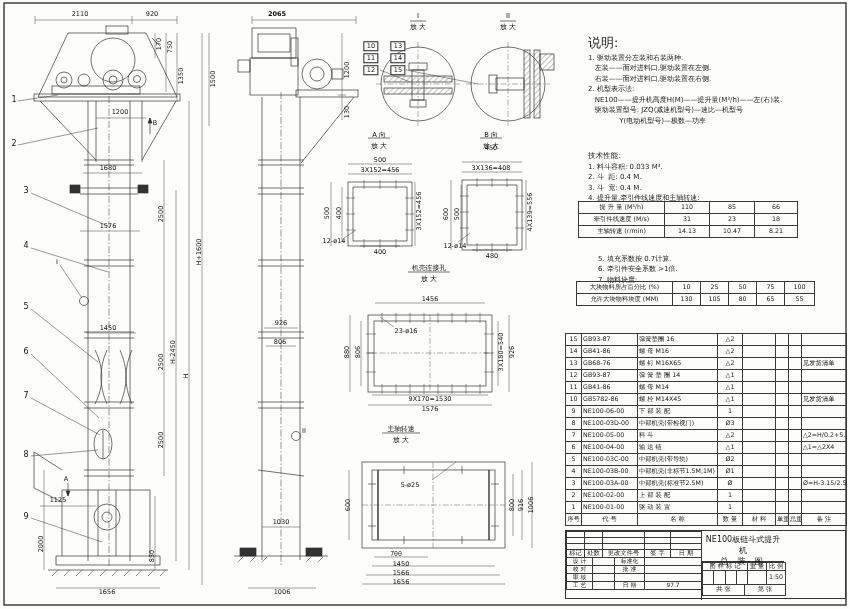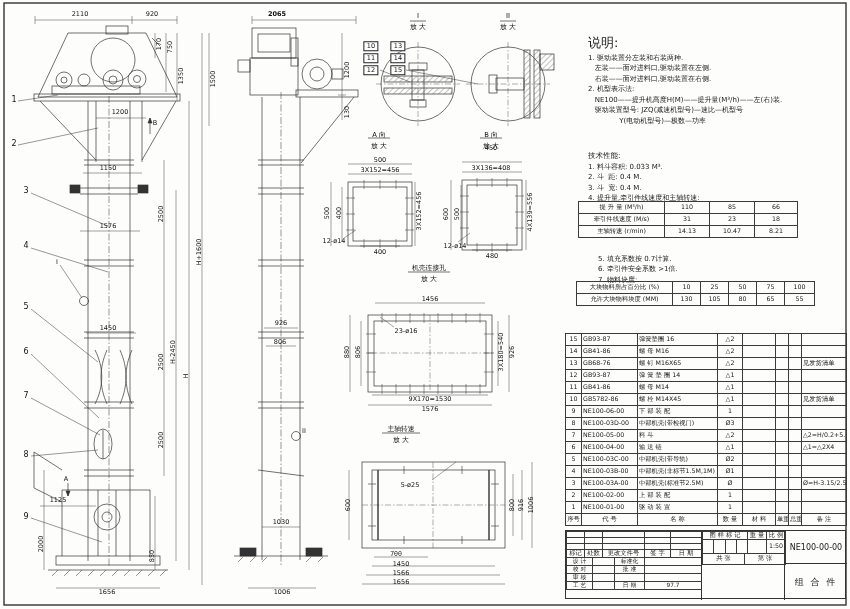--- a/index.html
+++ b/index.html
@@ -287,21 +287,21 @@
 
 <div id="anno">
     <span class="lbl" style="left: 80px; top: 14px;">2110</span>
     <span class="lbl" style="left: 152px; top: 14px;">920</span>
     <span class="lbl v" style="left: 159px; top: 44px;">170</span>
     <span class="lbl v" style="left: 170px; top: 47px;">750</span>
     <span class="lbl v" style="left: 181px; top: 76px;">1350</span>
     <span class="lbl v" style="left: 213px; top: 79px;">1500</span>
     <span class="lbl" style="left: 120px; top: 112px;">1200</span>
     <span class="lbl" style="left: 155px; top: 123px;">B</span>
-    <span class="lbl" style="left: 108px; top: 168px;">1150</span>
+    <span class="lbl" style="left: 108px; top: 168px;">1680</span>
     <span class="lbl" style="left: 108px; top: 226px;">1576</span>
     <span class="lbl v" style="left: 161px; top: 214px;">2500</span>
     <span class="lbl v" style="left: 161px; top: 362px;">2500</span>
     <span class="lbl v" style="left: 161px; top: 440px;">2500</span>
     <span class="lbl v" style="left: 173px; top: 352px;">H-2450</span>
     <span class="lbl v" style="left: 186px; top: 376px;">H</span>
     <span class="lbl v" style="left: 199px; top: 252px;">H+1600</span>
     <span class="lbl" style="left: 108px; top: 328px;">1450</span>
     <span class="lbl" style="left: 58px; top: 500px;">1125</span>
     <span class="lbl v" style="left: 41px; top: 544px;">2000</span>
@@ -702,20 +702,24 @@
           <tr>
             <td style="height: 8px; font-size: 5.8px;">工 艺</td>
             <td style="height: 8px; font-size: 5.8px;"></td>
             <td style="height: 8px; font-size: 5.8px;">日 期</td>
             <td style="height: 8px; font-size: 5.8px;">97.7</td>
           </tr>
         </tbody>
     </table>
   </div>
   <div style="position:absolute;left:135px;top:0;width:83px;height:69px;border-left:1px solid #333">
+    <div style="height:31px;border-bottom:1px solid #333;text-align:center;padding-top:3px">
+      <div style="font-size:8px">NE100板链斗式提升机</div>
+      <div style="font-size:8.5px;letter-spacing:3px">总  装  图</div>
+    </div>
     <table style="width:83px">
         <colgroup>
           <col style="width:45px">
           <col style="width:19px">
           <col style="width:19px">
         </colgroup>
       <tbody>
         <tr id="mark-hdr" style="font-size:5.3px">
             <td style="height: 7px;">图 样 标 记</td>
             <td style="height: 7px;">重 量</td>
@@ -741,17 +745,13 @@
           <col style="width:41px">
         </colgroup>
       <tbody>
           <tr style="font-size:5.5px">
         <td style="height:11px">共  张</td>
         <td>第  张</td>
       </tr>
         </tbody>
     </table>
   </div>
-  <div style="position:absolute;left:218px;top:0;width:63px;height:69px;border-left:1px solid #333">
-    <div style="height:33px;border-bottom:1px solid #333;display:flex;align-items:center;justify-content:center;font-size:8px">NE100-00-00</div>
-    <div style="height:36px;display:flex;align-items:center;justify-content:center;font-size:9px;letter-spacing:2px">组 合 件</div>
-  </div>
 </div>
 
 </body></html>

